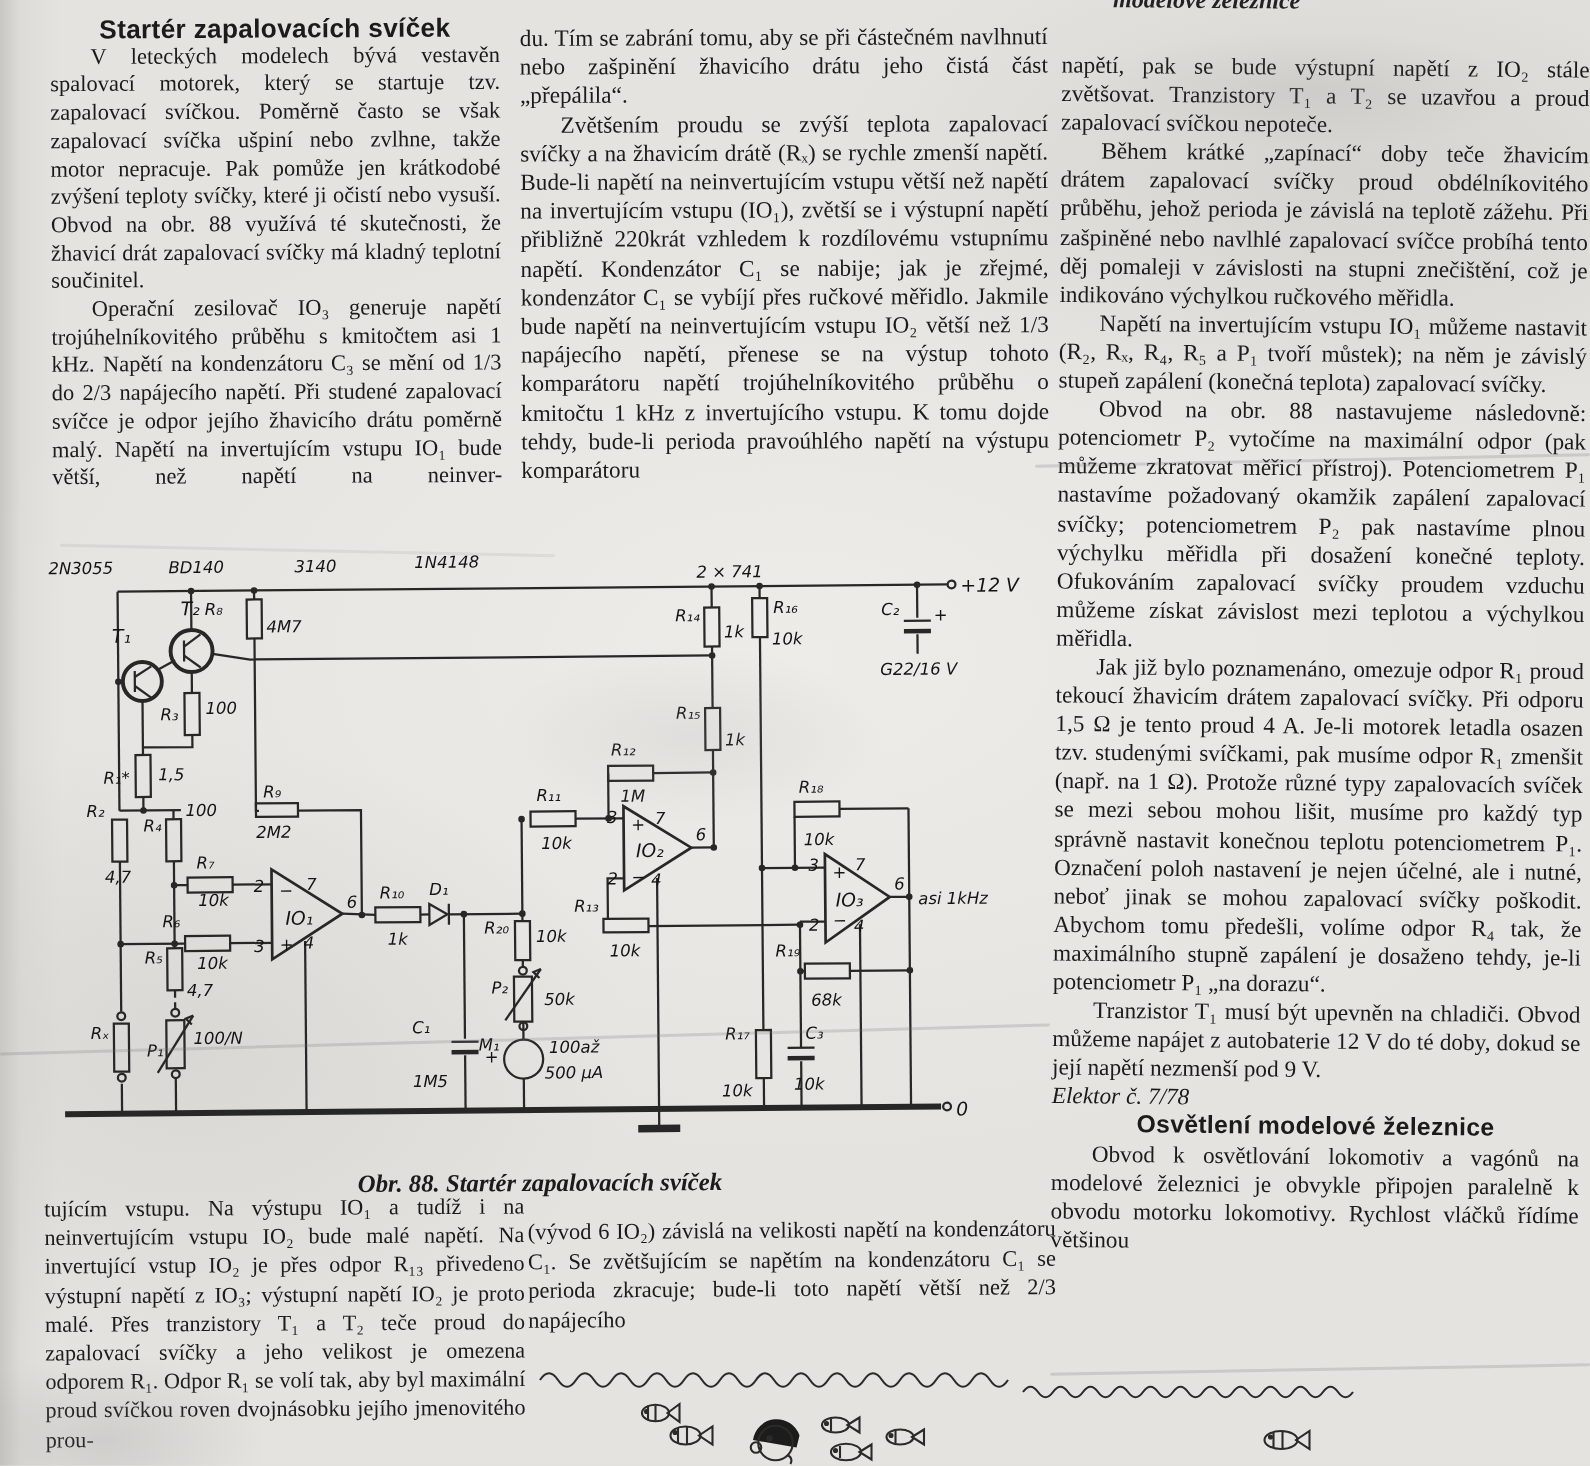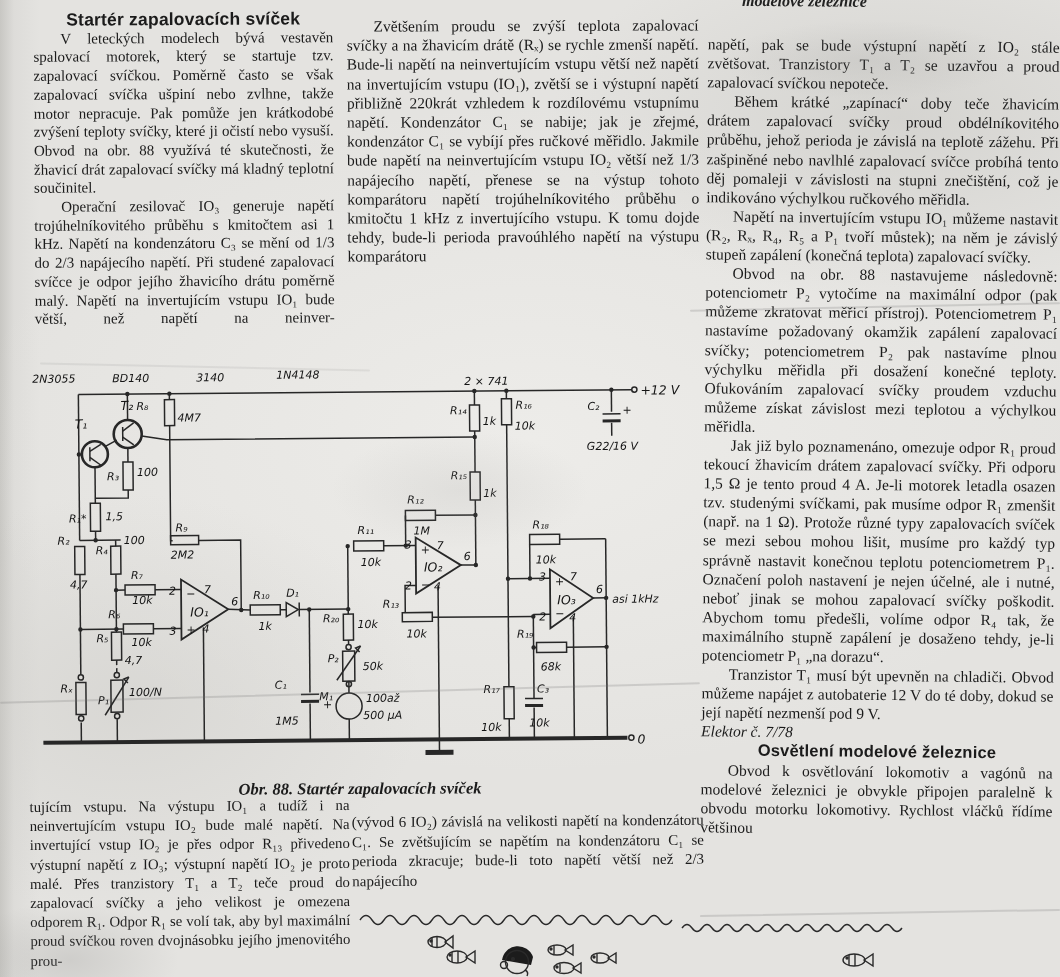--- a/index.html
+++ b/index.html
@@ -45,20 +45,21 @@
 
 <div id="hdrfrag">modelové železnice</div>
 
 <div id="col1" class="col">
   <p class="h1">Startér zapalovacích svíček</p>
   <p class="ind">V leteckých modelech bývá vestavěn spalovací motorek, který se startuje tzv. zapalovací svíčkou. Poměrně často se však zapalovací svíčka ušpiní nebo zvlhne, takže motor nepracuje. Pak pomůže jen krátkodobé zvýšení teploty svíčky, které ji očistí nebo vysuší. Obvod na obr. 88 využívá té skutečnosti, že žhavicí drát zapalovací svíčky má kladný teplotní součinitel.</p>
   <p class="ind cont">Operační zesilovač IO₃ generuje napětí trojúhelníkovitého průběhu s kmitočtem asi 1 kHz. Napětí na kondenzátoru C₃ se mění od 1/3 do 2/3 napájecího napětí. Při studené zapalovací svíčce je odpor jejího žhavicího drátu poměrně malý. Napětí na invertujícím vstupu IO₁ bude větší, než napětí na neinver-</p>
 </div>
 
 <div id="col2t" class="col">
+  <p>du. Tím se zabrání tomu, aby se při částečném navlhnutí nebo zašpinění žhavicího drátu jeho čistá část „přepálila“.</p>
   <p class="ind cont">Zvětšením proudu se zvýší teplota zapalovací svíčky a na žhavicím drátě (Rₓ) se rychle zmenší napětí. Bude-li napětí na neinvertujícím vstupu větší než napětí na invertujícím vstupu (IO₁), zvětší se i výstupní napětí přibližně 220krát vzhledem k rozdílovému vstupnímu napětí. Kondenzátor C₁ se nabije; jak je zřejmé, kondenzátor C₁ se vybíjí přes ručkové měřidlo. Jakmile bude napětí na neinvertujícím vstupu IO₂ větší než 1/3 napájecího napětí, přenese se na výstup tohoto komparátoru napětí trojúhelníkovitého průběhu o kmitočtu 1 kHz z invertujícího vstupu. K tomu dojde tehdy, bude-li perioda pravoúhlého napětí na výstupu komparátoru</p>
 </div>
 
 <div id="col3" class="col">
   <p>napětí, pak se bude výstupní napětí z IO₂ stále zvětšovat. Tranzistory T₁ a T₂ se uzavřou a proud zapalovací svíčkou nepoteče.</p>
   <p class="ind">Během krátké „zapínací“ doby teče žhavicím drátem zapalovací svíčky proud obdélníkovitého průběhu, jehož perioda je závislá na teplotě zážehu. Při zašpiněné nebo navlhlé zapalovací svíčce probíhá tento děj pomaleji v závislosti na stupni znečištění, což je indikováno výchylkou ručkového měřidla.</p>
   <p class="ind">Napětí na invertujícím vstupu IO₁ můžeme nastavit (R₂, Rₓ, R₄, R₅ a P₁ tvoří můstek); na něm je závislý stupeň zapálení (konečná teplota) zapalovací svíčky.</p>
   <p class="ind">Obvod na obr. 88 nastavujeme následovně: potenciometr P₂ vytočíme na maximální odpor (pak můžeme zkratovat měřicí přístroj). Potenciometrem P₁ nastavíme požadovaný okamžik zapálení zapalovací svíčky; potenciometrem P₂ pak nastavíme plnou výchylku měřidla při dosažení konečné teploty. Ofukováním zapalovací svíčky proudem vzduchu můžeme získat závislost mezi teplotou a výchylkou měřidla.</p>
   <p class="ind">Jak již bylo poznamenáno, omezuje odpor R₁ proud tekoucí žhavicím drátem zapalovací svíčky. Při odporu 1,5 Ω je tento proud 4 A. Je-li motorek letadla osazen tzv. studenými svíčkami, pak musíme odpor R₁ zmenšit (např. na 1 Ω). Protože různé typy zapalovacích svíček se mezi sebou mohou lišit, musíme pro každý typ správně nastavit konečnou teplotu potenciometrem P₁. Označení poloh nastavení je nejen účelné, ale i nutné, neboť jinak se mohou zapalovací svíčky poškodit. Abychom tomu předešli, volíme odpor R₄ tak, že maximálního stupně zapálení je dosaženo tehdy, je-li potenciometr P₁ „na dorazu“.</p>
   <p class="ind" ind2="">Tranzistor T₁ musí být upevněn na chladiči. Obvod můžeme napájet z autobaterie 12 V do té doby, dokud se její napětí nezmenší pod 9 V.</p>

